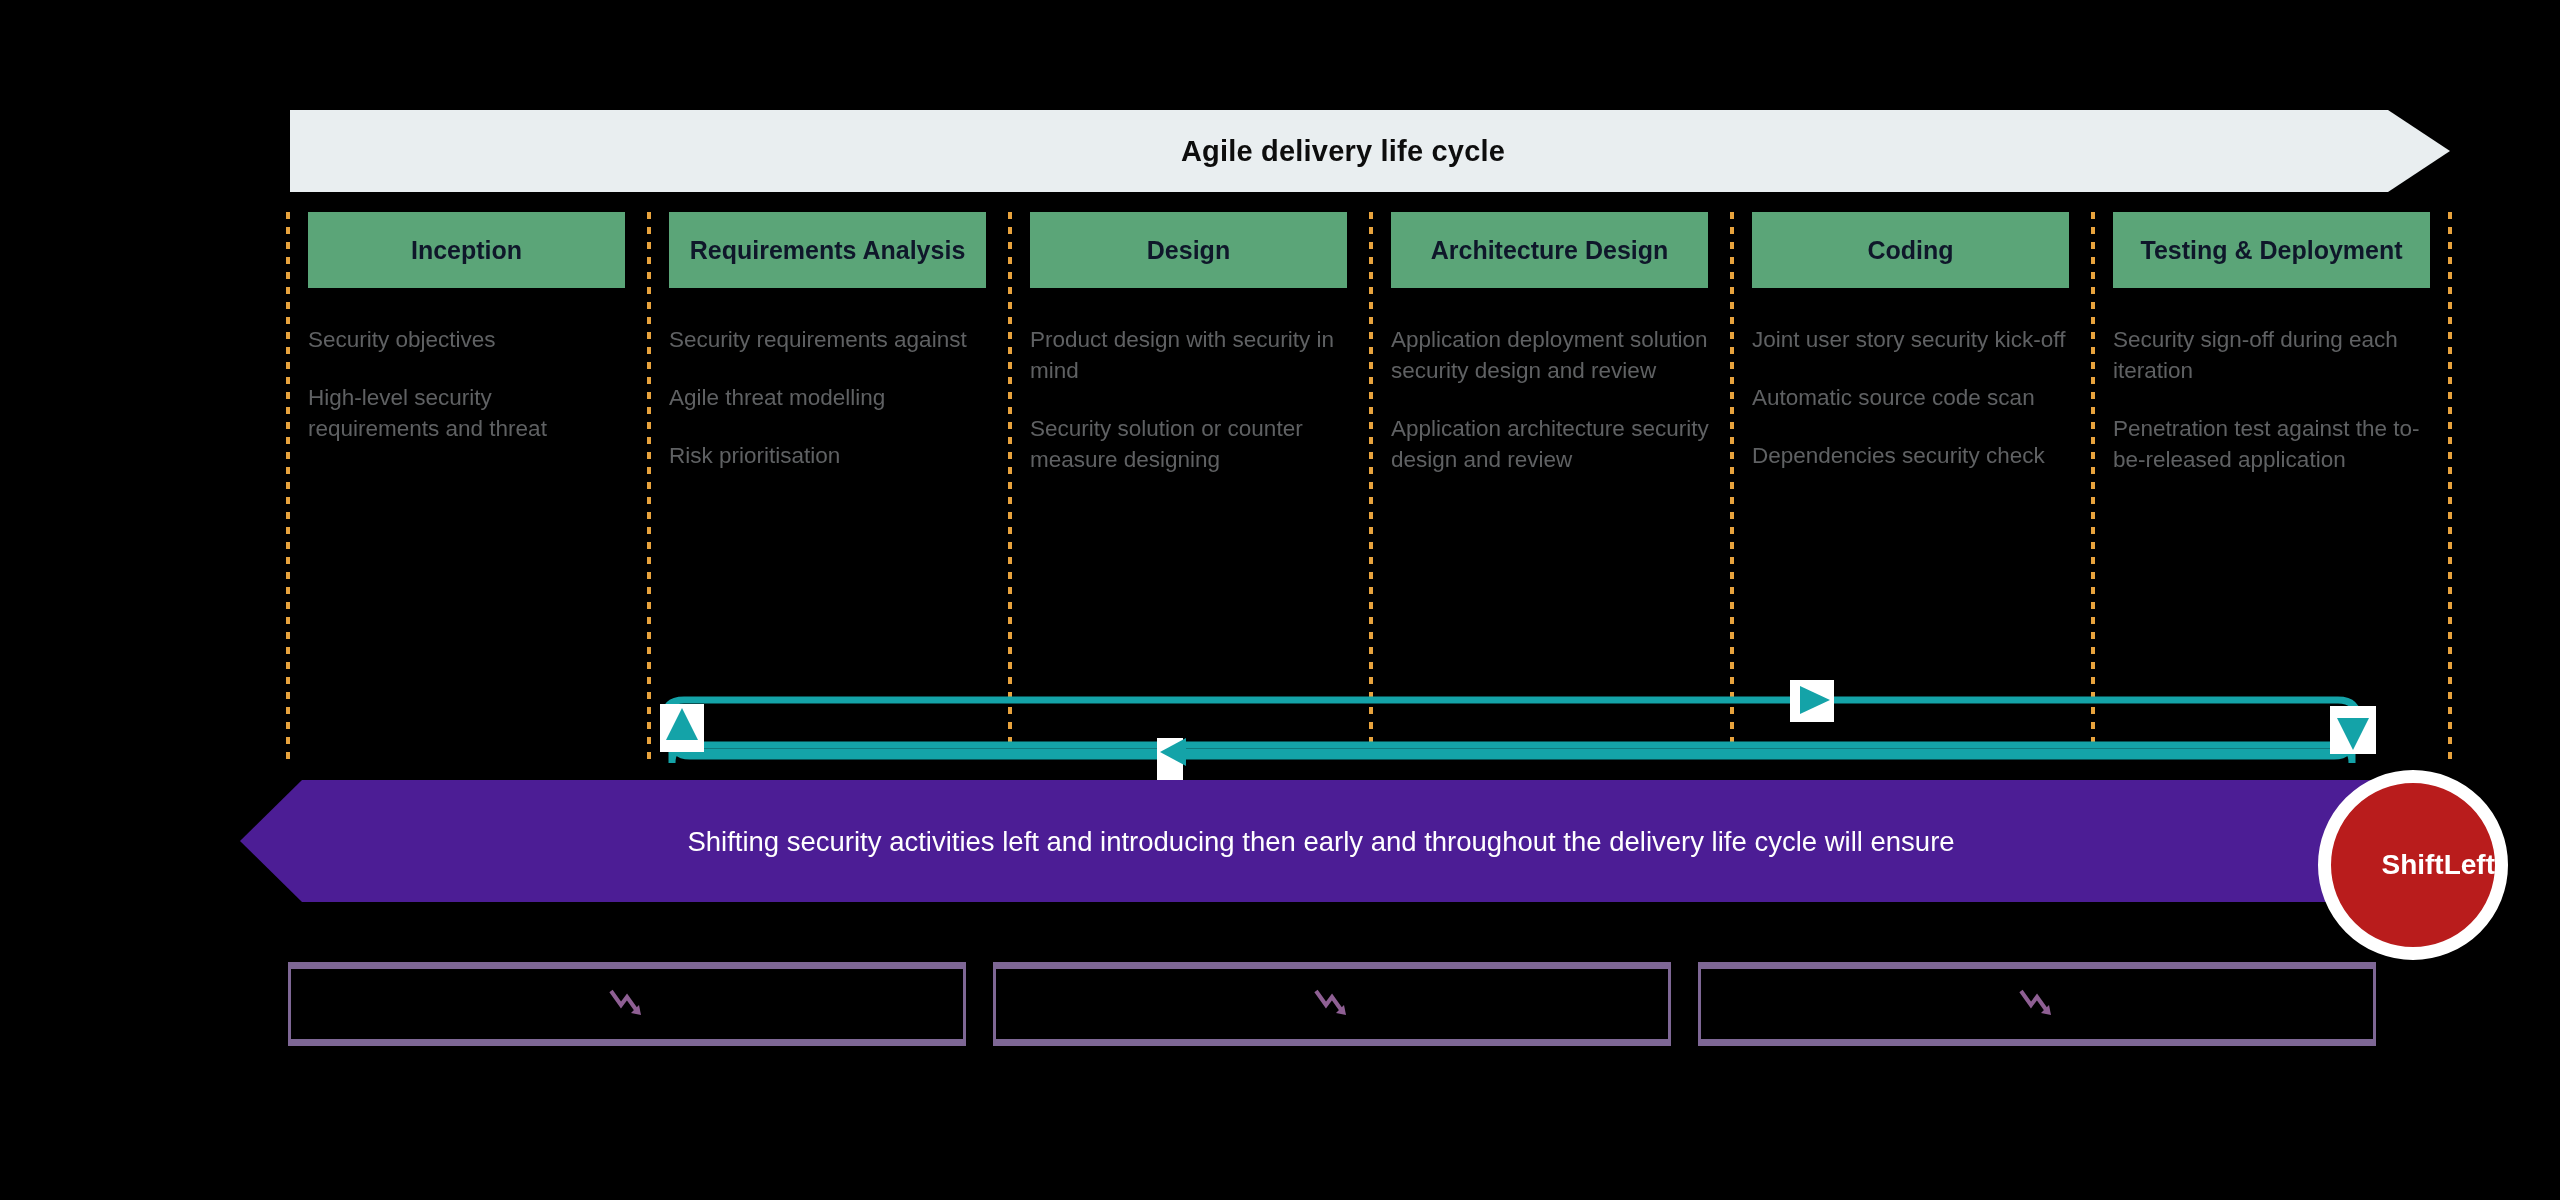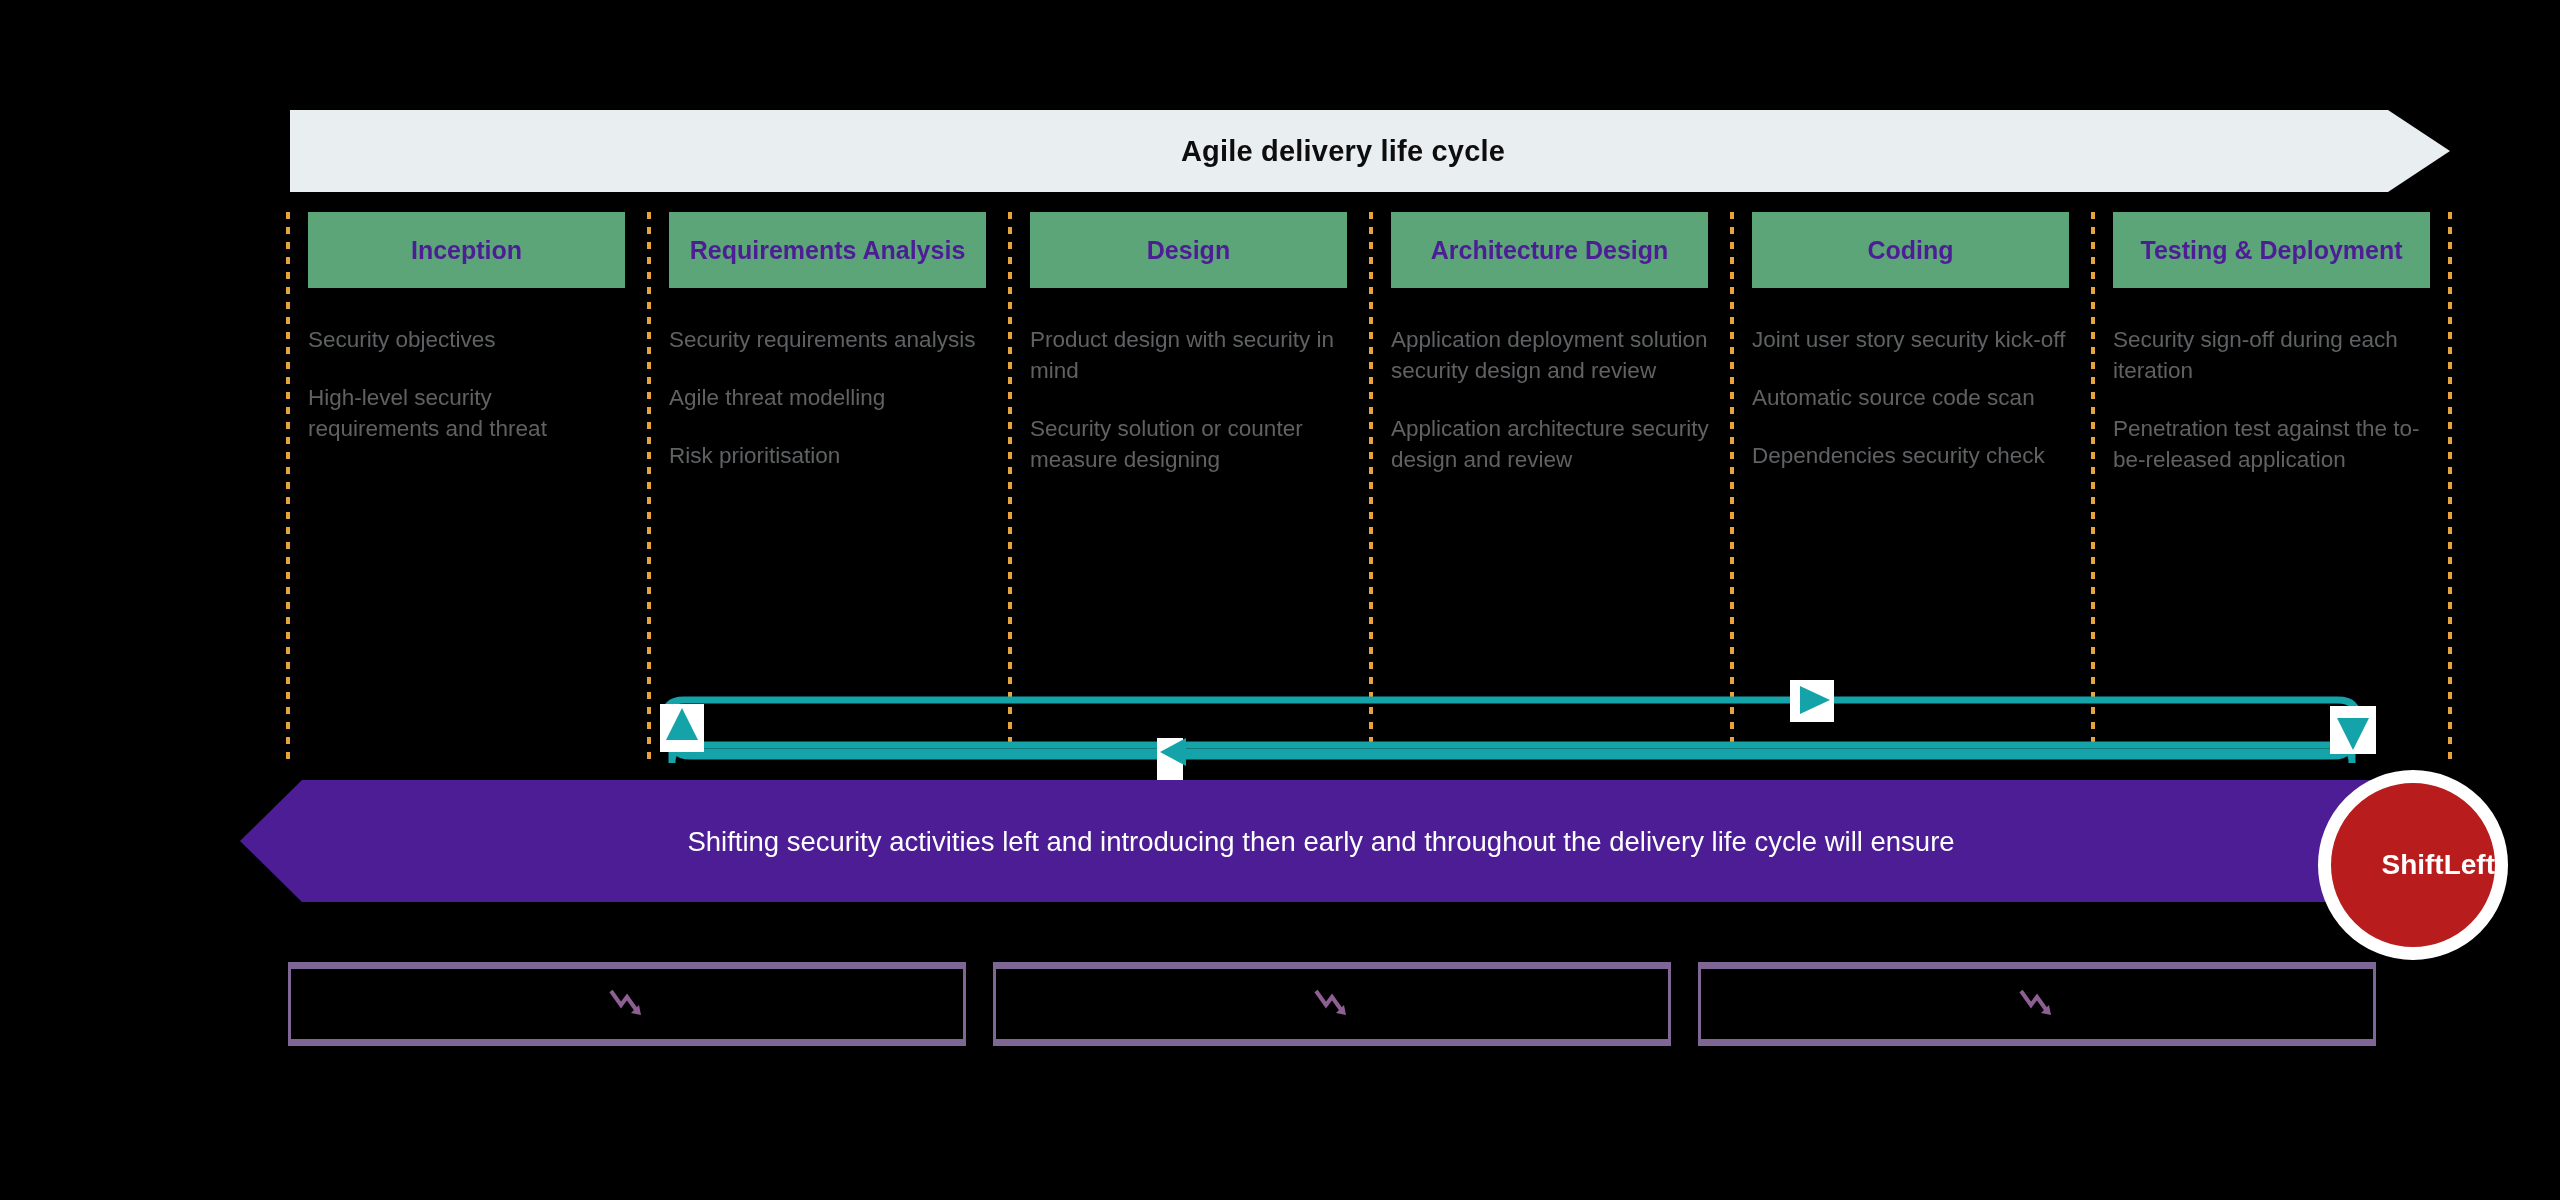--- a/index.html
+++ b/index.html
@@ -48,21 +48,21 @@
     top: 0; bottom: 0; width: 4px;
     background-image: linear-gradient(to bottom, #e8a33d 0px, #e8a33d 7px, transparent 7px, transparent 15px);
     background-size: 4px 15px;
     background-repeat: repeat-y;
   }
   .col::before { left: 0; }
   .columns::after { right: 0; }
 
   .col-header {
     background: #5ba578;
-    color: #4c1d95;
+    color: #0f172a;
     font-size: 25px; font-weight: bold;
     line-height: 1.16;
     text-align: center;
     height: 76px;
     display: flex; align-items: center; justify-content: center;
     padding: 4px 6px;
     margin-right: 12px;
   }
   .col-body {
     margin-top: 36px;
@@ -150,21 +150,21 @@
       <div class="col-header">Inception</div>
       <div class="col-body">
         <div class="col-item">Security objectives</div>
         <div class="col-item">High-level security requirements and threat</div>
       </div>
     </div>
 
     <div class="col">
       <div class="col-header">Requirements Analysis</div>
       <div class="col-body">
-        <div class="col-item">Security requirements analysis</div>
+        <div class="col-item">Security requirements against</div>
         <div class="col-item">Agile threat modelling</div>
         <div class="col-item">Risk prioritisation</div>
       </div>
     </div>
 
     <div class="col">
       <div class="col-header">Design</div>
       <div class="col-body">
         <div class="col-item">Product design with security in mind</div>
         <div class="col-item">Security solution or counter measure designing</div>

